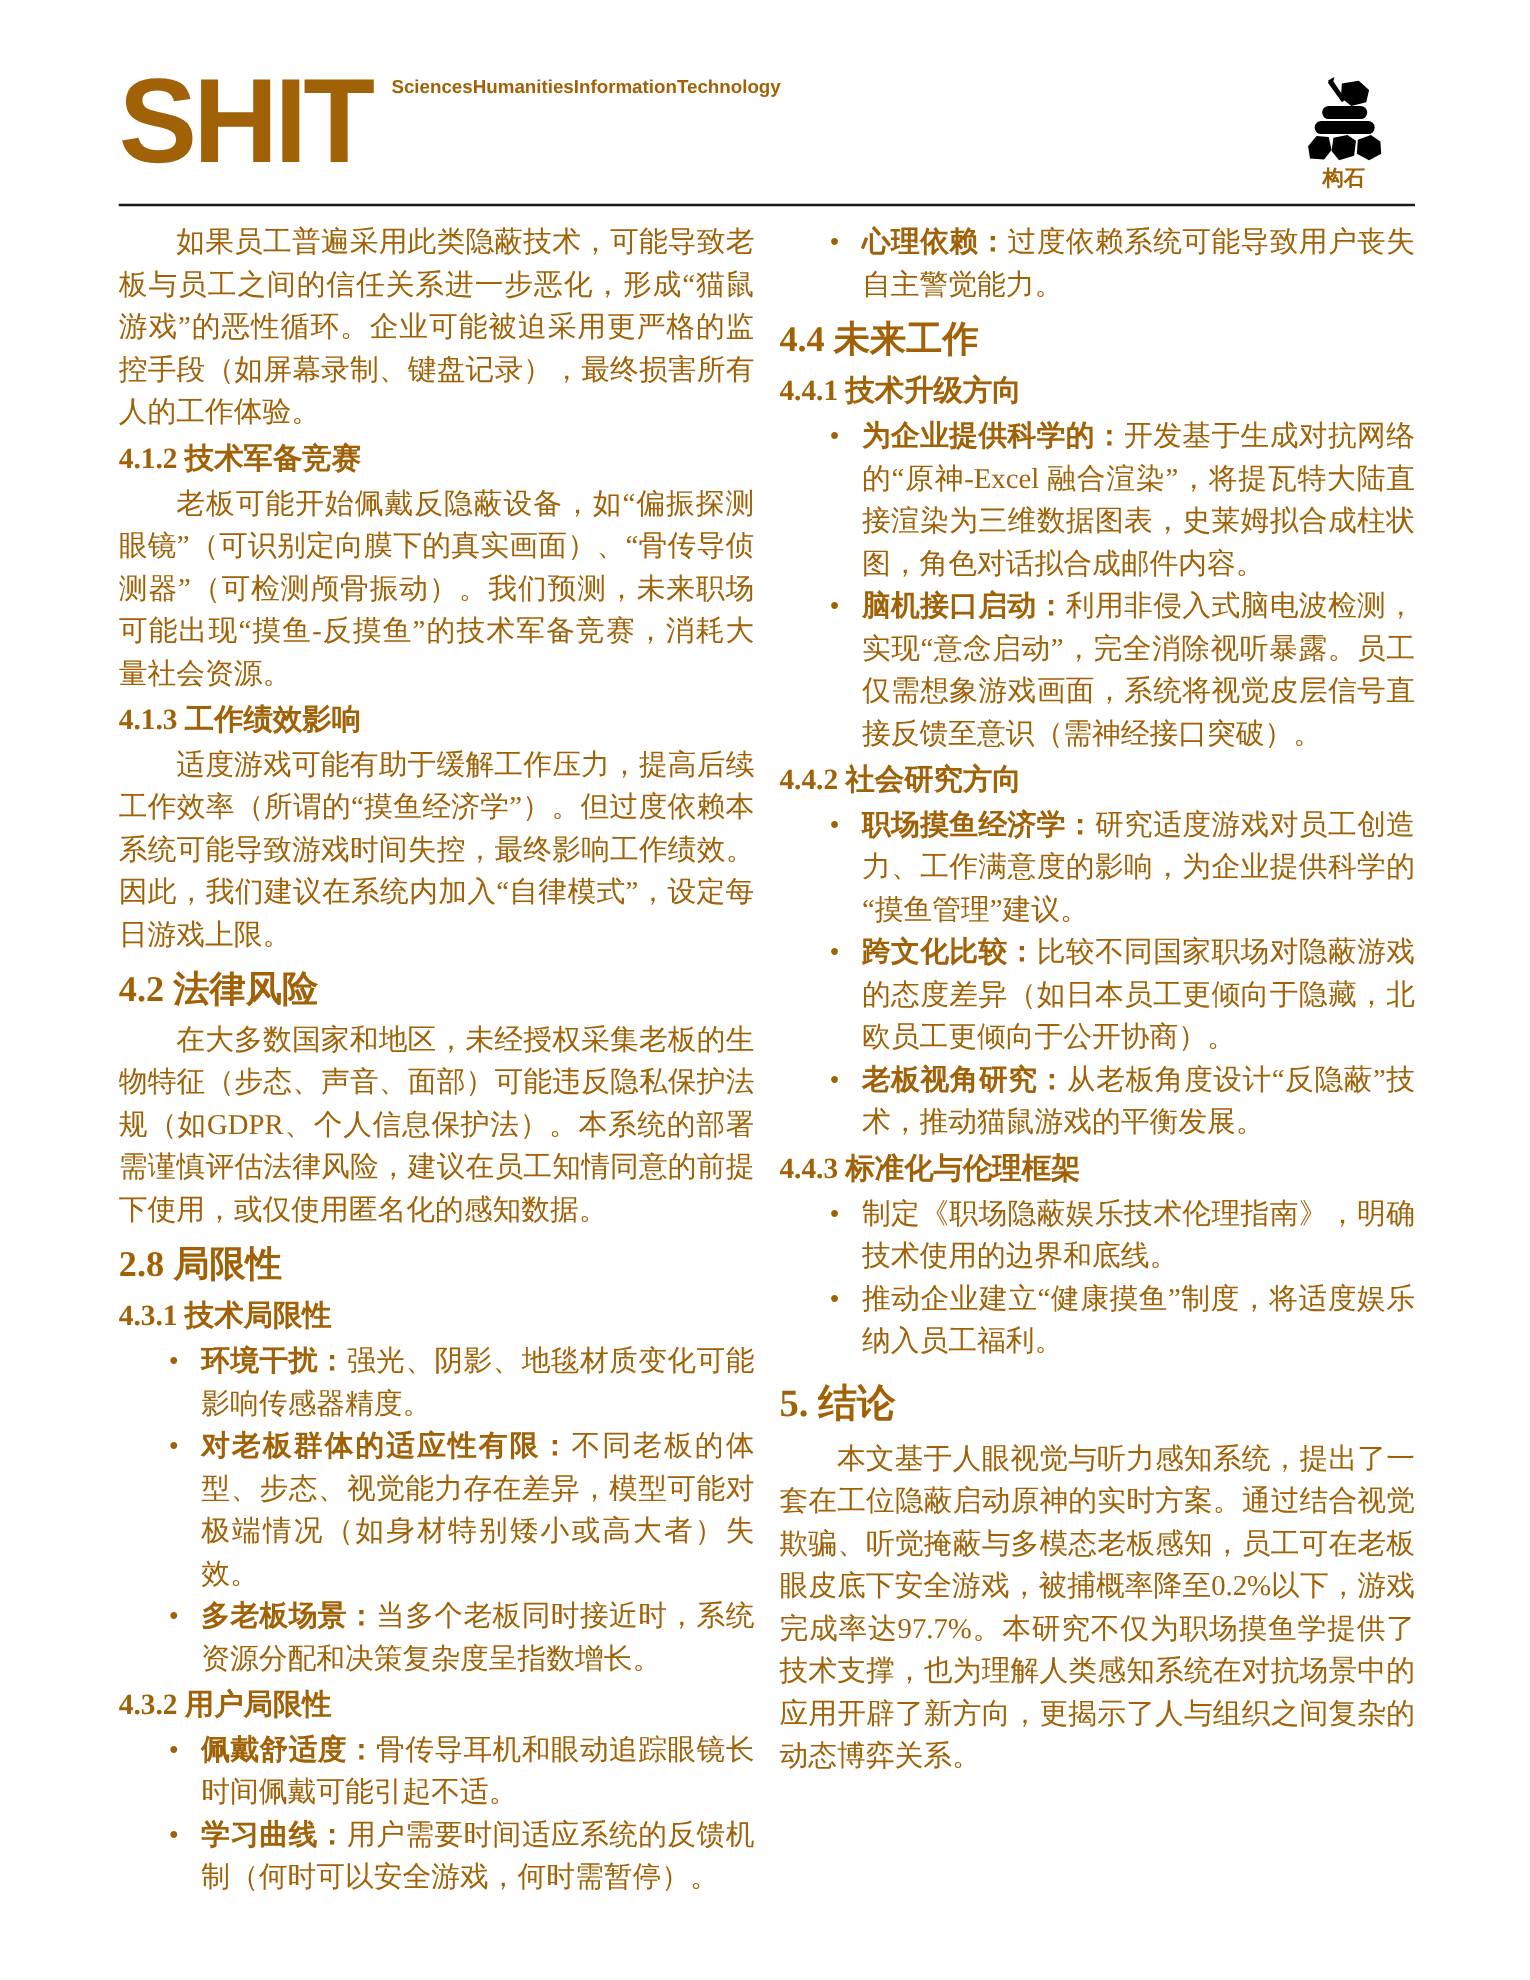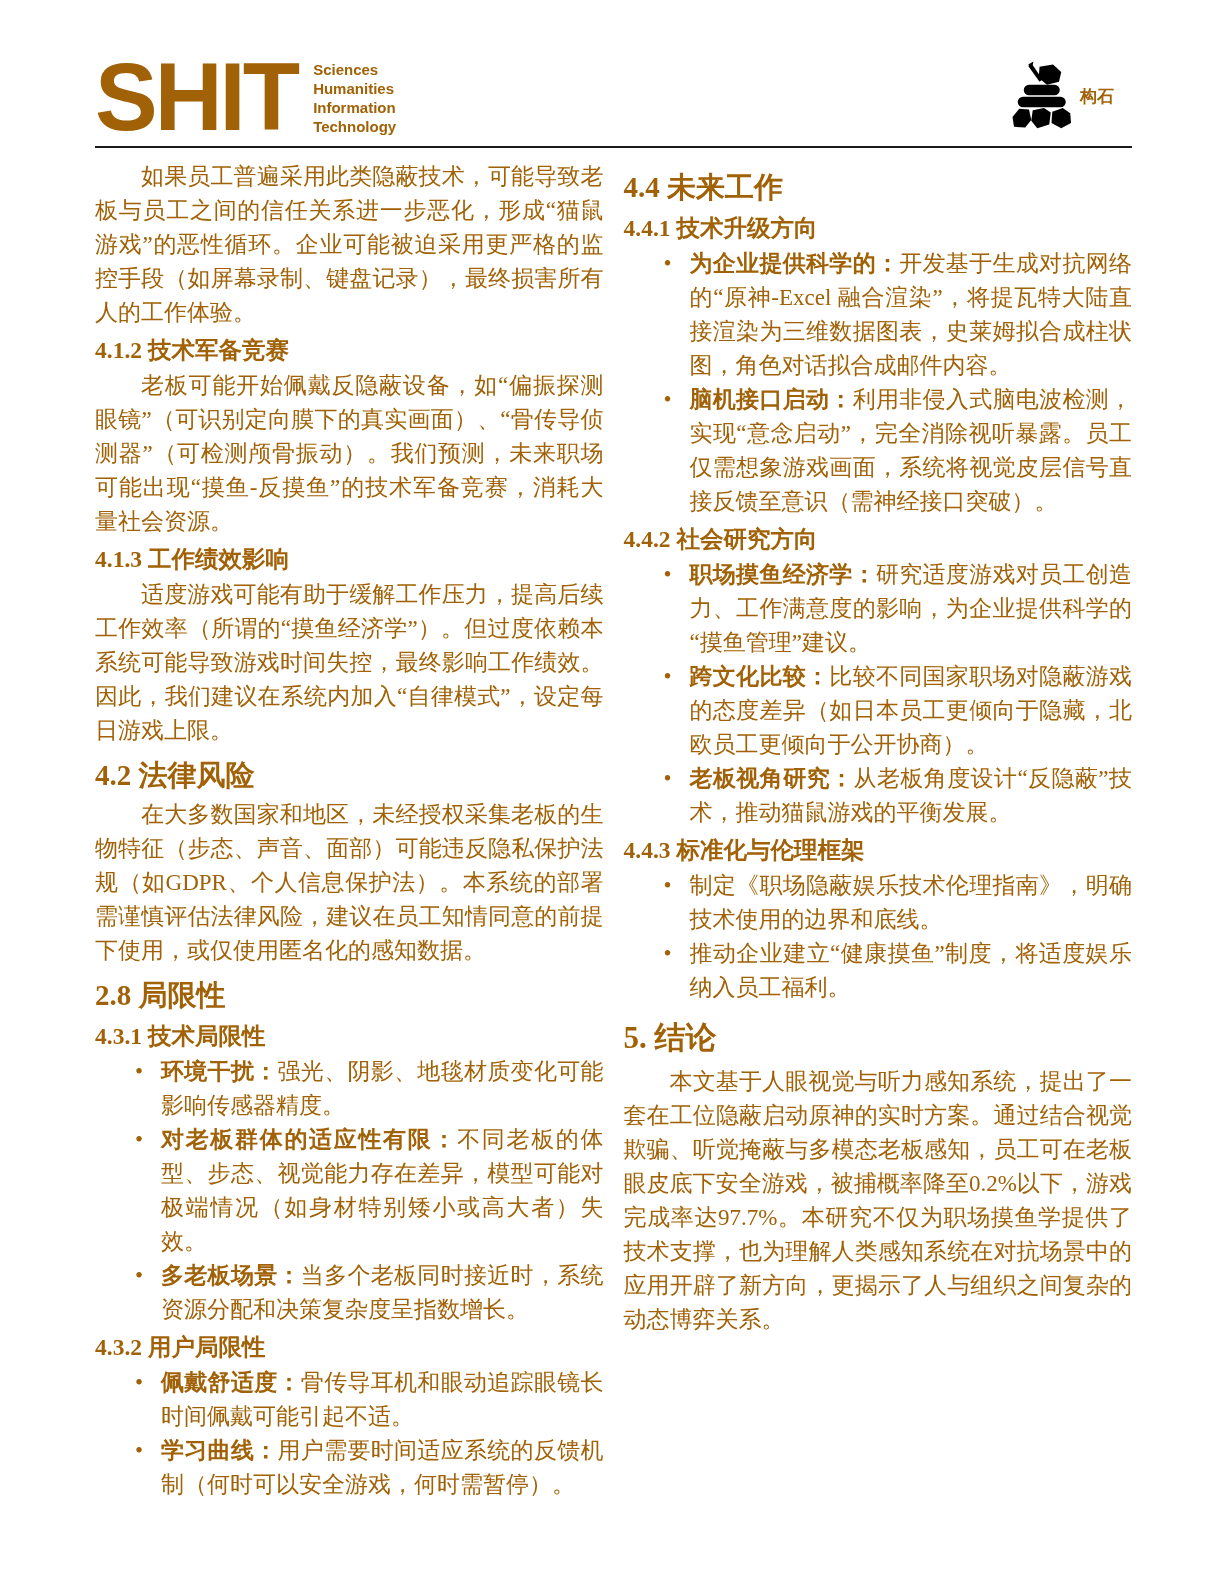--- a/index.html
+++ b/index.html
@@ -21,26 +21,26 @@
   .logo-block{display:flex;align-items:flex-start;}
   .logo-acronym{
     font-family:"Liberation Sans","DejaVu Sans",sans-serif;
     font-weight:bold;
     font-size:94px;line-height:78px;
     letter-spacing:-3px;
     transform:scaleY(1.02);
   }
   .logo-words{
     margin-left:16px;margin-top:2px;
-    display:flex;flex-direction:column;
+    display:flex;flex-direction:row;
     font-family:"Liberation Sans","DejaVu Sans",sans-serif;
     font-weight:bold;font-size:15px;line-height:19px;
   }
   .publisher{
-    display:flex;flex-direction:row;align-items:center;
+    display:flex;flex-direction:column;align-items:center;
     margin-top:2px;margin-right:18px;
   }
   .publisher svg{width:78px;height:72px;display:block;}
   .publisher-label{
     font-family:"Liberation Sans","DejaVu Sans",sans-serif;
     font-weight:bold;font-size:17px;line-height:20px;margin-top:1px;
   }
   .rule{
     margin:10px 92px 0 95px;
     border-top:2.5px solid #1a1a1a;
@@ -147,20 +147,23 @@
       </ul>
 
       <h3 class="subsec">4.3.2 用户局限性</h3>
       <ul class="blist">
         <li><span class="blabel">佩戴舒适度：</span><span>骨传导耳机和眼动追踪眼镜长时间佩戴可能引起不适。</span></li>
         <li><span class="blabel">学习曲线：</span><span>用户需要时间适应系统的反馈机制（何时可以安全游戏，何时需暂停）。</span></li>
       </ul>
     </section>
 
     <section class="col">
+      <ul class="blist">
+        <li><span class="blabel">心理依赖：</span><span>过度依赖系统可能导致用户丧失自主警觉能力。</span></li>
+      </ul>
 
       <h2 class="sec">4.4 未来工作</h2>
       <h3 class="subsec">4.4.1 技术升级方向</h3>
       <ul class="blist">
         <li><span class="blabel">为企业提供科学的：</span><span>开发基于生成对抗网络的“原神-Excel 融合渲染”，将提瓦特大陆直接渲染为三维数据图表，史莱姆拟合成柱状图，角色对话拟合成邮件内容。</span></li>
         <li><span class="blabel">脑机接口启动：</span><span>利用非侵入式脑电波检测，实现“意念启动”，完全消除视听暴露。员工仅需想象游戏画面，系统将视觉皮层信号直接反馈至意识（需神经接口突破）。</span></li>
       </ul>
 
       <h3 class="subsec">4.4.2 社会研究方向</h3>
       <ul class="blist">

